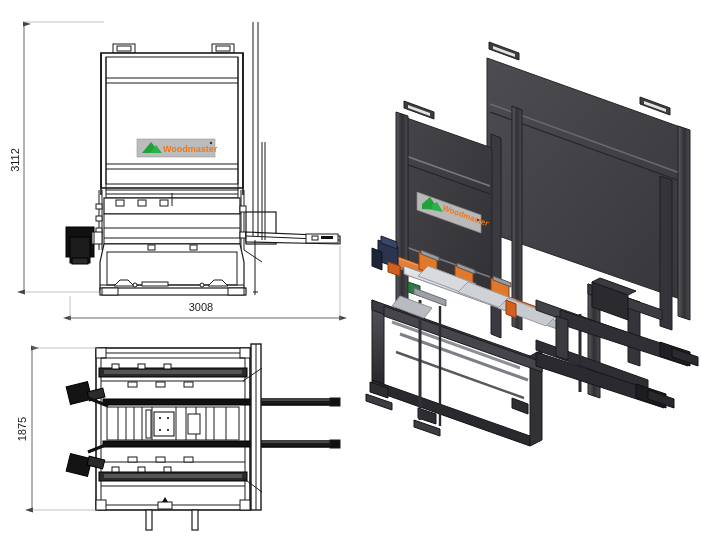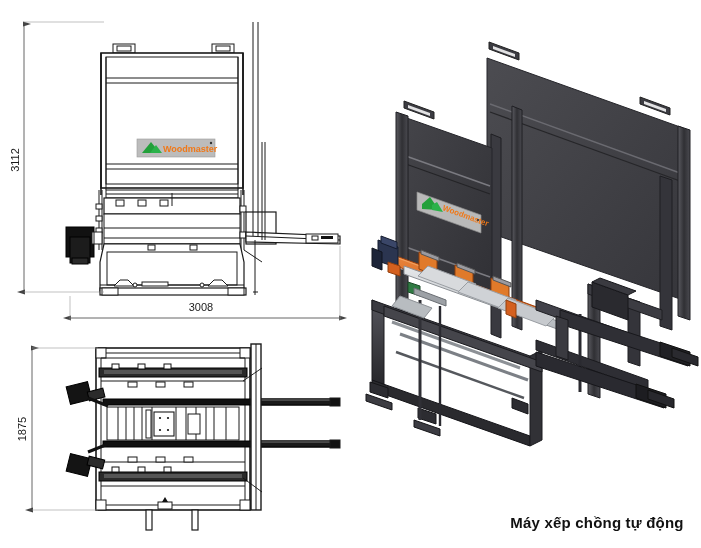--- a/index.html
+++ b/index.html
@@ -399,15 +399,14 @@
       <path d="M636,384 L666,394 L666,408 L636,398 Z" fill="#1d1d21" stroke="#111"></path>
       <path d="M648,390 L674,399 L674,408 L648,399 Z" fill="#28282d" stroke="#111"></path>
 
       <path d="M556,316 L568,320 L568,360 L556,356 Z" fill="#3a3a40" stroke="#1a1a1e"></path>
     </g>
 
     <path d="M506,300 L516,304 L516,318 L506,314 Z" fill="#d4601f" stroke="#93400f"></path>
   </g>
 </svg>
 
-<div class="caption">Máy xếp chồng tự động</div>
 
 </div>
 
 </body></html>

